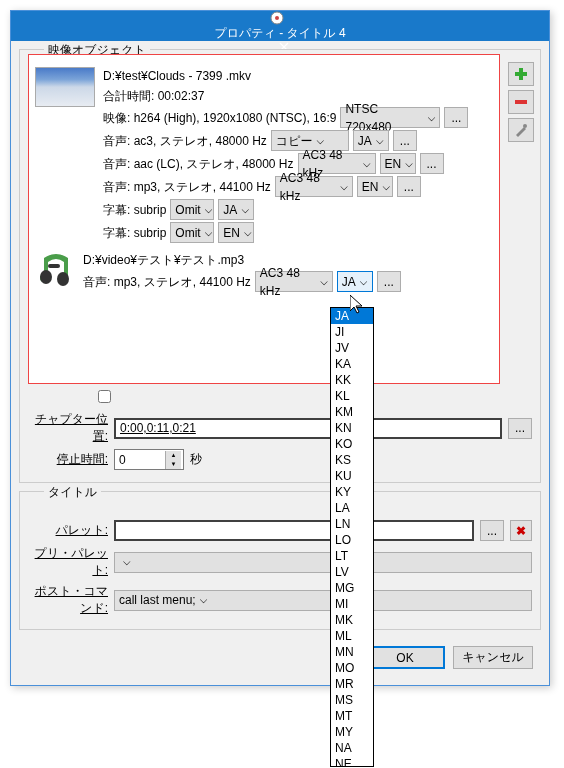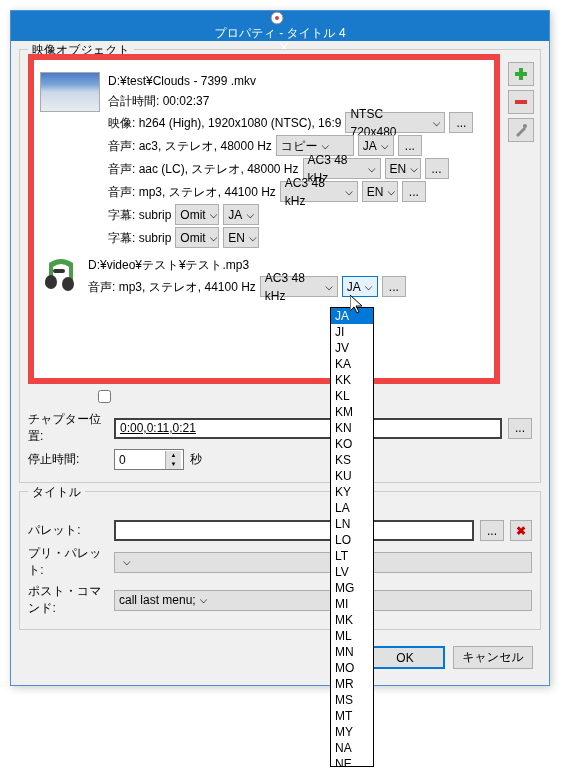--- a/index.html
+++ b/index.html
@@ -4,39 +4,39 @@
 <style>
 * { box-sizing: border-box; margin: 0; padding: 0; }
 body { font-family: "Yu Gothic UI", "Meiryo", sans-serif; font-size: 12px; background: #fff; width: 564px; height: 768px; position: relative; overflow: hidden; }
 .window { position: absolute; left: 10px; top: 10px; width: 540px; border: 1px solid #4a90d9; background: #f0f0f0; box-shadow: 2px 2px 8px rgba(0,0,0,0.2); }
 .titlebar { background: #1979ca; color: #fff; height: 30px; display: flex; align-items: center; padding: 0 8px; flex-direction: column; }
 .titlebar-icon { width: 16px; height: 16px; margin-right: 6px; display: flex; align-items: center; justify-content: center; }
 .titlebar-text { flex: 1; font-size: 12px; }
 .close-btn { width: 45px; height: 30px; display: flex; align-items: center; justify-content: center; color: #fff; cursor: pointer; margin-right: -8px; }
 .content { padding: 8px; background: #f0f0f0; }
 .groupbox { border: 1px solid #ccc; margin-bottom: 8px; padding: 8px; position: relative; background: #f0f0f0; }
-.groupbox-title { position: absolute; top: -8px; left: 8px; background: #f0f0f0; padding: 0 4px; font-size: 12px; }
+.groupbox-title { position: absolute; top: -8px; left: 24px; background: #f0f0f0; padding: 0 4px; font-size: 12px; }
 .file-row { display: flex; align-items: flex-start; gap: 8px; margin-top: 6px; }
 .thumb { width: 60px; height: 40px; border: 1px solid #aaa; flex-shrink: 0; }
 .thumb.clouds { background: linear-gradient(to bottom, #4a7bc8 0%, #7aa3d8 30%, #ccd8e8 50%, #e8ecf2 100%); }
 .audio-icon { width: 40px; height: 40px; flex-shrink: 0; display: flex; align-items: center; justify-content: center; }
 .file-info { flex: 1; }
 .file-info div { margin-bottom: 2px; line-height: 1.5; }
 .info-line { display: flex; align-items: center; gap: 4px; flex-wrap: wrap; margin-bottom: 4px; }
 .combo { height: 21px; border: 1px solid #adadad; background: #e1e1e1; padding: 0 4px; font-size: 12px; display: inline-flex; align-items: center; gap: 4px; cursor: pointer; }
 .combo::after { content: "⌵"; font-size: 10px; }
 .combo.highlighted { border: 1px solid #0078d7; background: #e5f1fb; }
 .btn { height: 21px; min-width: 22px; border: 1px solid #adadad; background: #e1e1e1; padding: 0 6px; font-size: 12px; display: inline-flex; align-items: center; justify-content: center; cursor: pointer; }
 .side-buttons { position: absolute; right: 8px; top: 10px; display: flex; flex-direction: column; gap: 4px; }
 .side-btn { width: 26px; height: 24px; border: 1px solid #adadad; background: #e1e1e1; display: flex; align-items: center; justify-content: center; cursor: pointer; }
-.container-inner { background: #fff; border: 6px solid #ef4444; margin-right: 32px; height: 330px; overflow: hidden; position: relative; }
+.container-inner { background: #fff; border: 1px solid #ef4444; margin-right: 32px; height: 330px; overflow: hidden; position: relative; }
 .checkbox-row { display: flex; align-items: center; gap: 4px; padding: 6px 0 4px 70px; }
 .checkbox-row input[type=checkbox] { width: 13px; height: 13px; }
 .form-row { display: flex; align-items: center; gap: 6px; margin: 4px 0; }
-.form-label { width: 80px; text-align: left; }
+.form-label { width: 80px; text-align: right; text-decoration: underline; }
 .text-input { flex: 1; height: 21px; border: 2px solid #404040; background: #fff; padding: 0 4px; font-size: 12px; text-decoration: underline; }
 .spinner { width: 70px; height: 21px; border: 1px solid #7a7a7a; background: #fff; display: flex; align-items: center; }
 .spinner input { border: none; width: 50px; padding: 0 4px; font-size: 12px; outline: none; }
 .spinner-btns { display: flex; flex-direction: column; width: 16px; }
 .spinner-btns span { height: 9px; font-size: 6px; text-align: center; background: #e1e1e1; border-left: 1px solid #aaa; cursor: pointer; line-height: 9px; }
 .dialog-buttons { display: flex; justify-content: flex-end; gap: 8px; padding: 8px; }
 .dlg-btn { width: 80px; height: 23px; border: 1px solid #adadad; background: #e1e1e1; cursor: pointer; font-size: 12px; }
 .dlg-btn.primary { border: 2px solid #0078d7; }
 .dropdown-list { position: absolute; width: 44px; border: 1px solid #000; background: #fff; z-index: 1000; max-height: 460px; overflow-y: scroll; font-size: 12px; }
 .dropdown-list::-webkit-scrollbar { width: 16px; }

